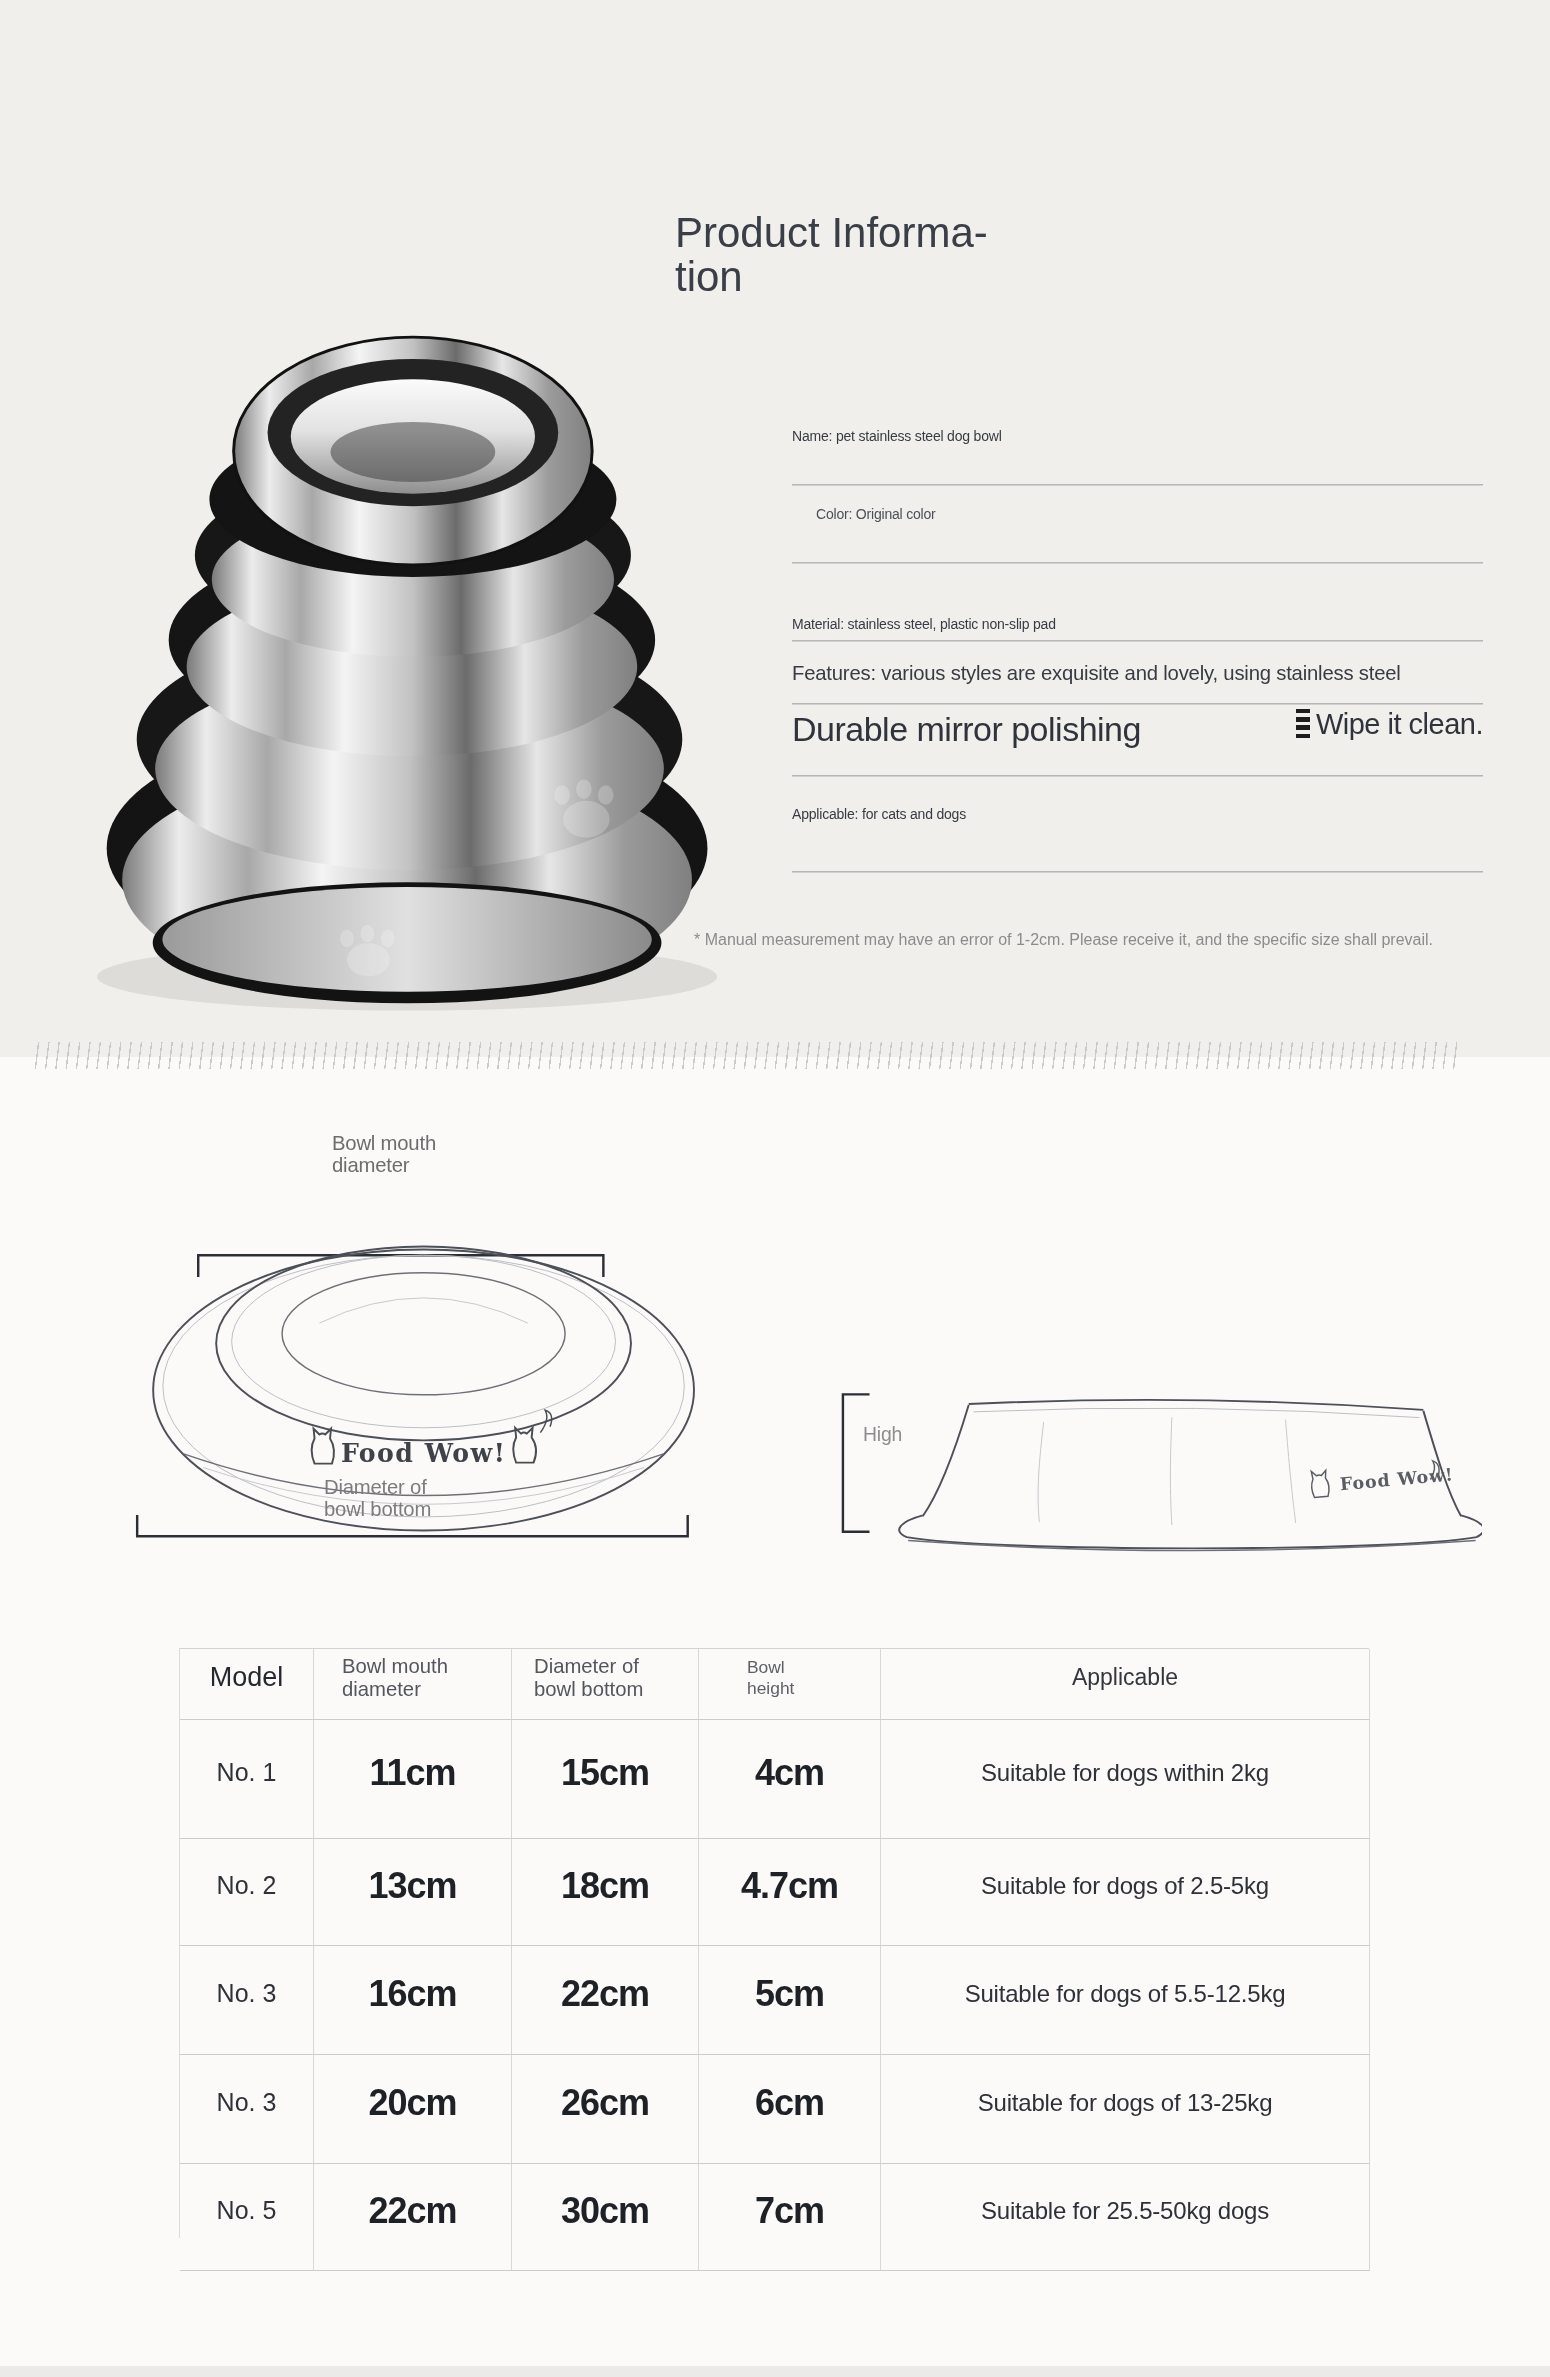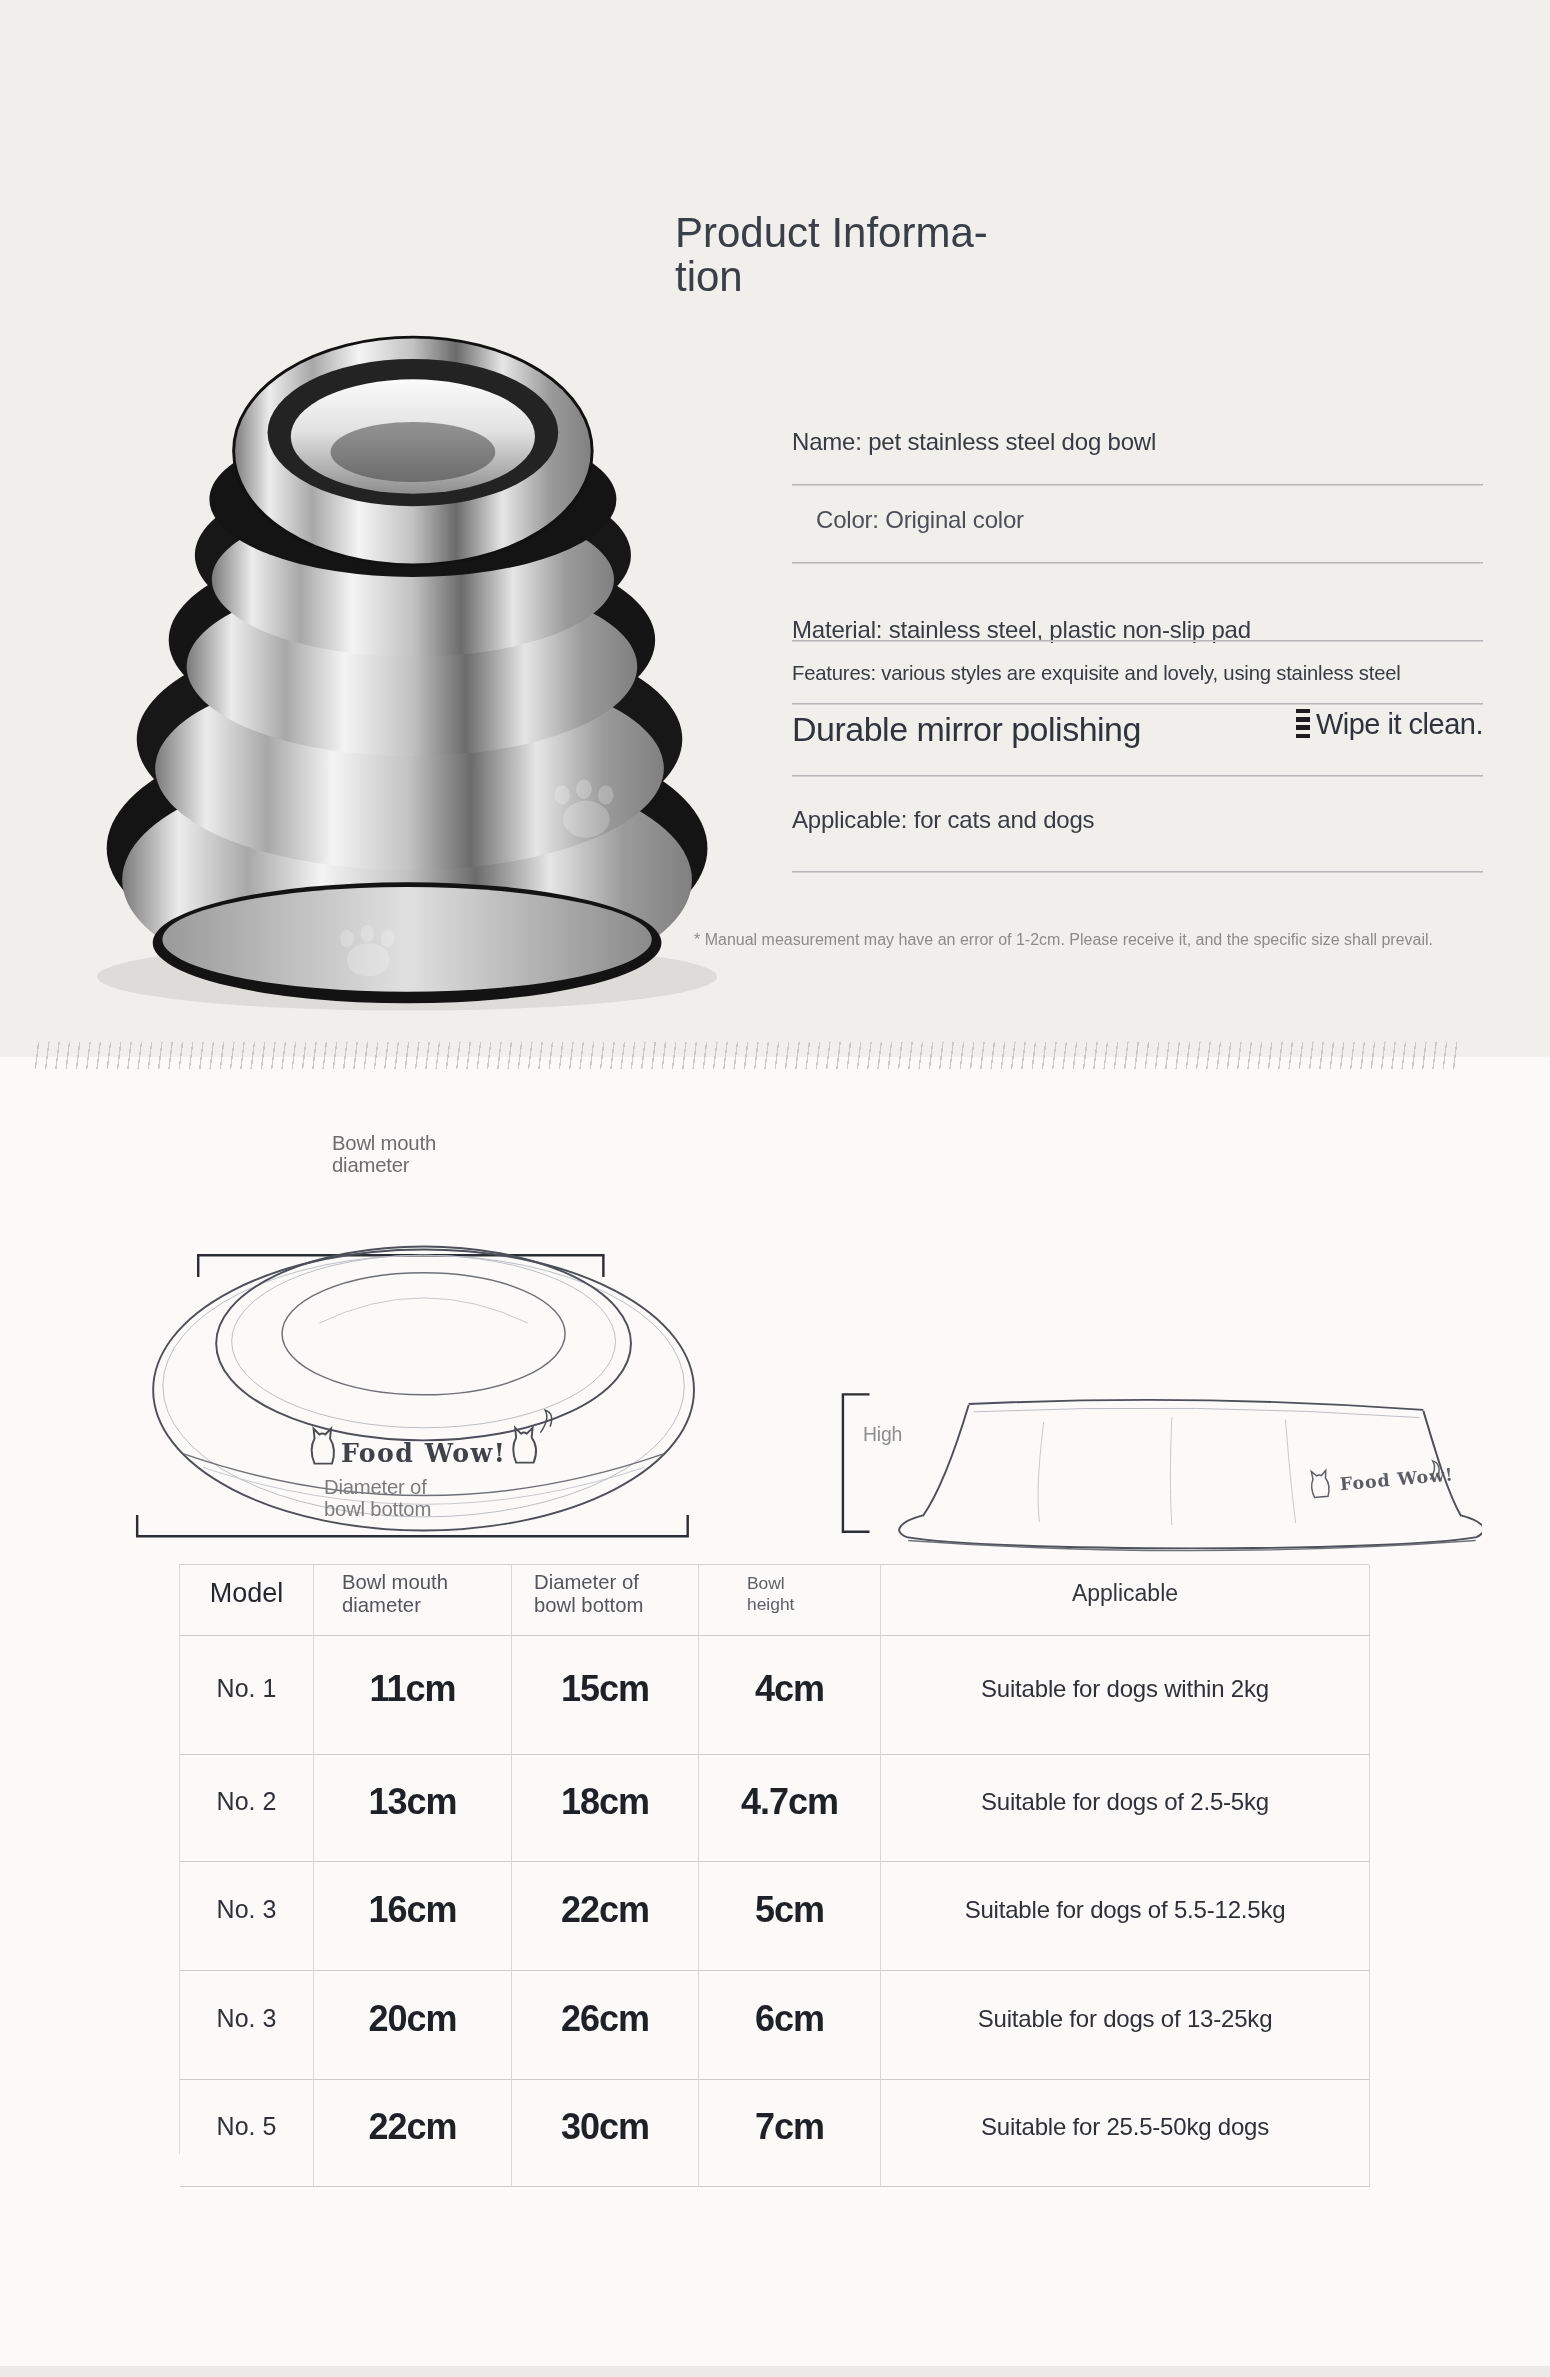--- a/index.html
+++ b/index.html
@@ -6,21 +6,21 @@
   .page{position:relative;width:1550px;height:2377px;overflow:hidden;
         font-family:"Liberation Sans",sans-serif;
         background:linear-gradient(to bottom,#f1efec 0,#f1efec 1057px,#fbfaf9 1057px,#fbfaf9 100%);}
   .pre{white-space:pre-line;}
 
   
   .title{position:absolute;left:635px;top:211px;font-size:42px;line-height:44px;
          color:#3a3e47;letter-spacing:0;margin-left:40px;}
 
   
-  .info-row{position:absolute;left:792px;font-size:24px;color:#373b43;letter-spacing:-0.2px;}
+  .info-row{position:absolute;left:792px;font-size:14px;color:#373b43;letter-spacing:-0.2px;}
   .row-name{top:428px;}
   .row-color{top:506px;color:#4b4f58;margin-left:24px;}
   .row-material{top:616px;}
   .row-features{top:662px;font-size:20.3px;}
   .row-applicable{top:806px;}
   .durable-row{position:absolute;left:792px;top:708px;width:691px;display:flex;
                justify-content:space-between;align-items:baseline;}
   .durable-left{font-size:34px;color:#2f333b;letter-spacing:-0.5px;}
   .durable-right{font-size:29px;color:#2f333b;display:flex;align-items:center;letter-spacing:-0.5px;}
   .wipe-icon{display:inline-block;width:14.5px;height:32px;margin-right:5.8px;
@@ -39,21 +39,21 @@
   .diagram-label{position:absolute;font-size:20.3px;line-height:22px;color:#6d6d6f;letter-spacing:-0.2px;}
   .lab-mouth{left:332px;top:1132px;}
   .lab-bottom{left:324px;top:1476px;color:#7c7c7e;}
   .lab-high{left:863px;top:1423px;font-size:19.4px;color:#8d8d8f;}
 
   .photo{position:absolute;left:97px;top:291px;}
   .topview{position:absolute;left:111px;top:1163px;}
   .sideview{position:absolute;left:823px;top:1347px;}
 
   
-  .spec-table{position:absolute;left:179px;top:1564px;width:1190px;height:590px;
+  .spec-table{position:absolute;left:179px;top:1648px;width:1190px;height:590px;
               display:grid;grid-template-columns:134px 198px 187px 182px 489px;
               grid-template-rows:71px 119px 107px 109px 109px 107px;
               border-top:1px solid #d2d2d2;border-left:1px solid #dcdcdc;box-sizing:border-box;}
   .cell{border-right:1px solid #d8d8da;border-bottom:1px solid #cccccd;
         display:flex;align-items:center;justify-content:center;box-sizing:border-box;
         color:#2e3138;padding-bottom:12.6px;}
   .hcell{align-items:center;}
   .h-model{font-size:27px;color:#25282e;}
   .h-small{font-size:20.3px;color:#53565d;justify-content:flex-start;padding-left:28px;}
   .h-d2{padding-left:22px;}

